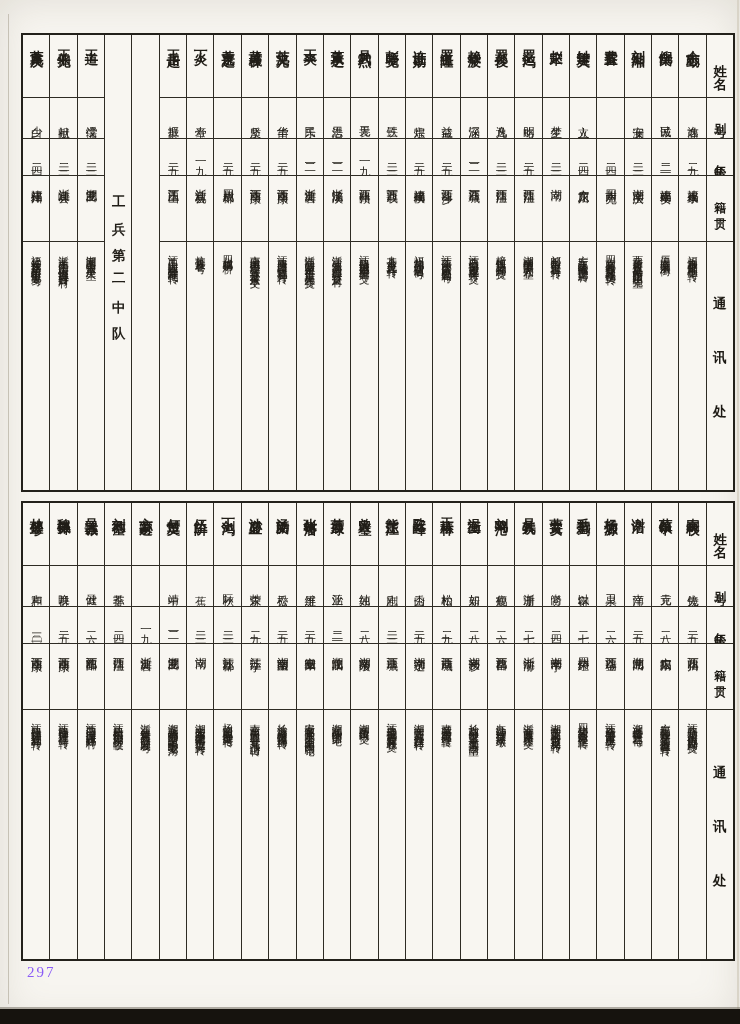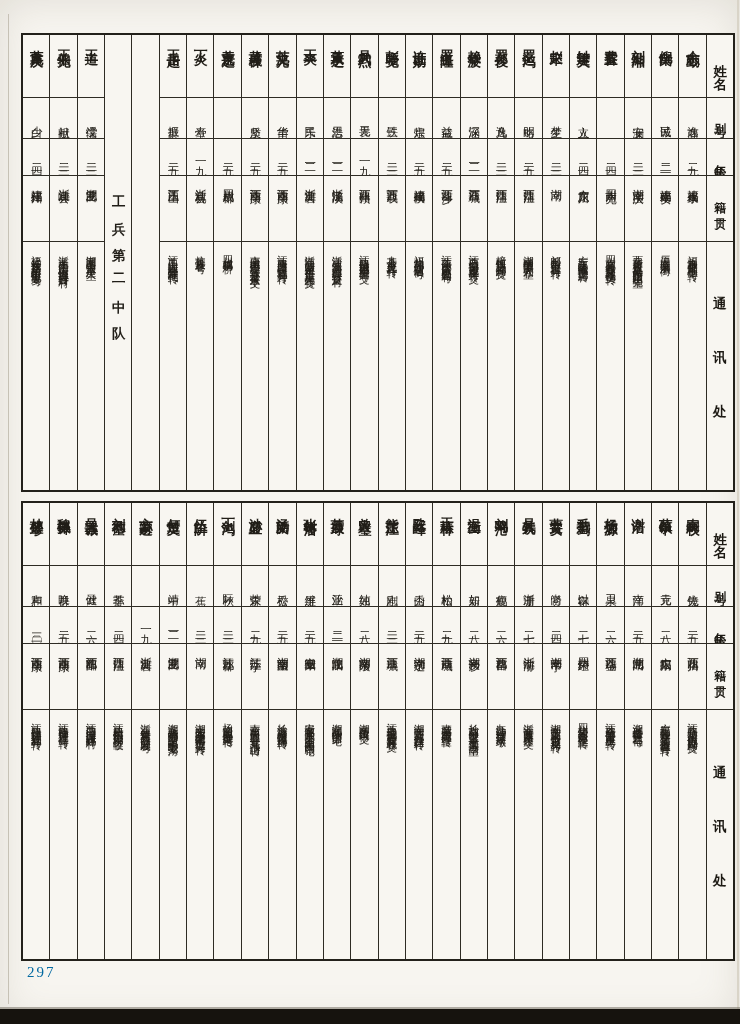--- a/index.html
+++ b/index.html
@@ -55,21 +55,21 @@
   .hdr.name .vtext   { font-size:13.5px; letter-spacing:13px; margin-top:0; }
   .hdr.alias .vtext  { font-size:12px;   letter-spacing:5px; }
   .hdr.age .vtext    { font-size:12px;   letter-spacing:3px; }
   .hdr.origin .vtext { font-size:12px;   letter-spacing:17px; margin-top:0; }
   .hdr.addr .vtext   { font-size:13.5px; letter-spacing:54px; margin-top:0; }
 
   .divider .vtext { font-size:13.5px; font-weight:700; letter-spacing:26px; }
 
   .page-number {
     position:absolute; left:27px; top:964px;
-    font-size:15px; letter-spacing:2px; color:#0369a1;
+    font-size:15px; letter-spacing:2px; color:#8b5cf6;
   }
 </style>
 </head>
 <body>
 
 <div class="scan-page">
   <div class="page-edge-left"></div>
   <div class="page-edge-right"></div>
 
   <div class="table-area">

